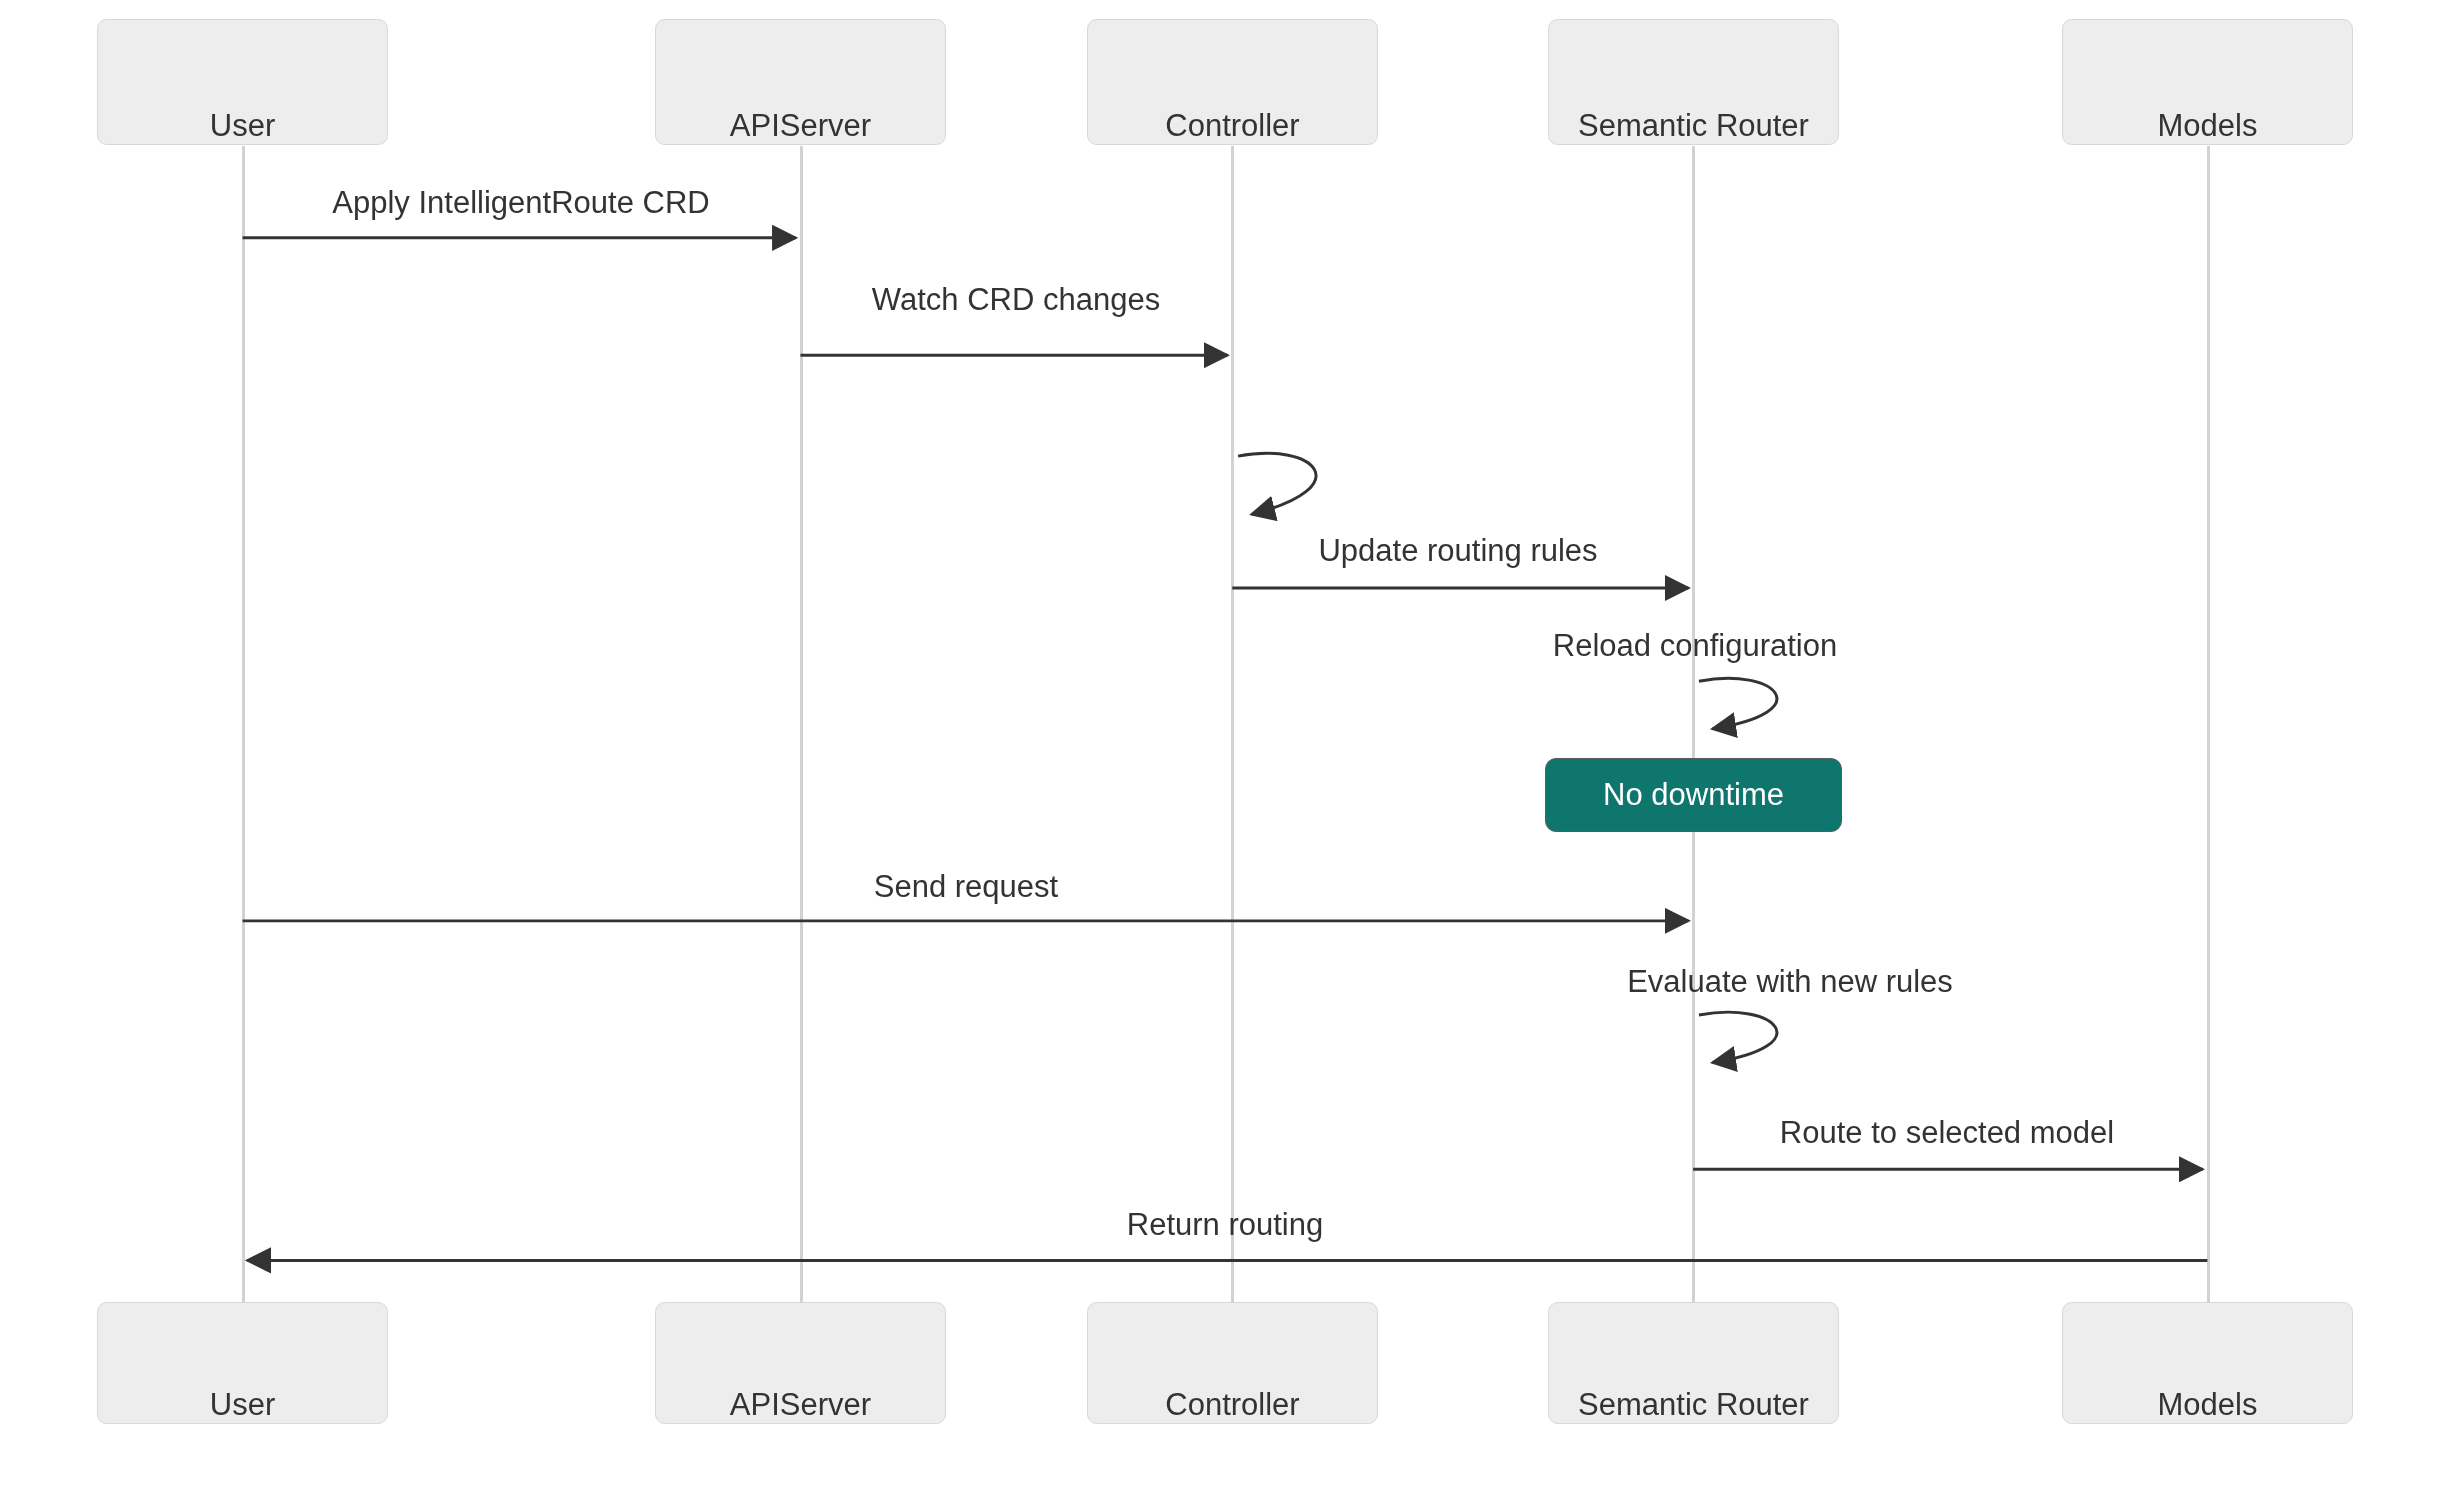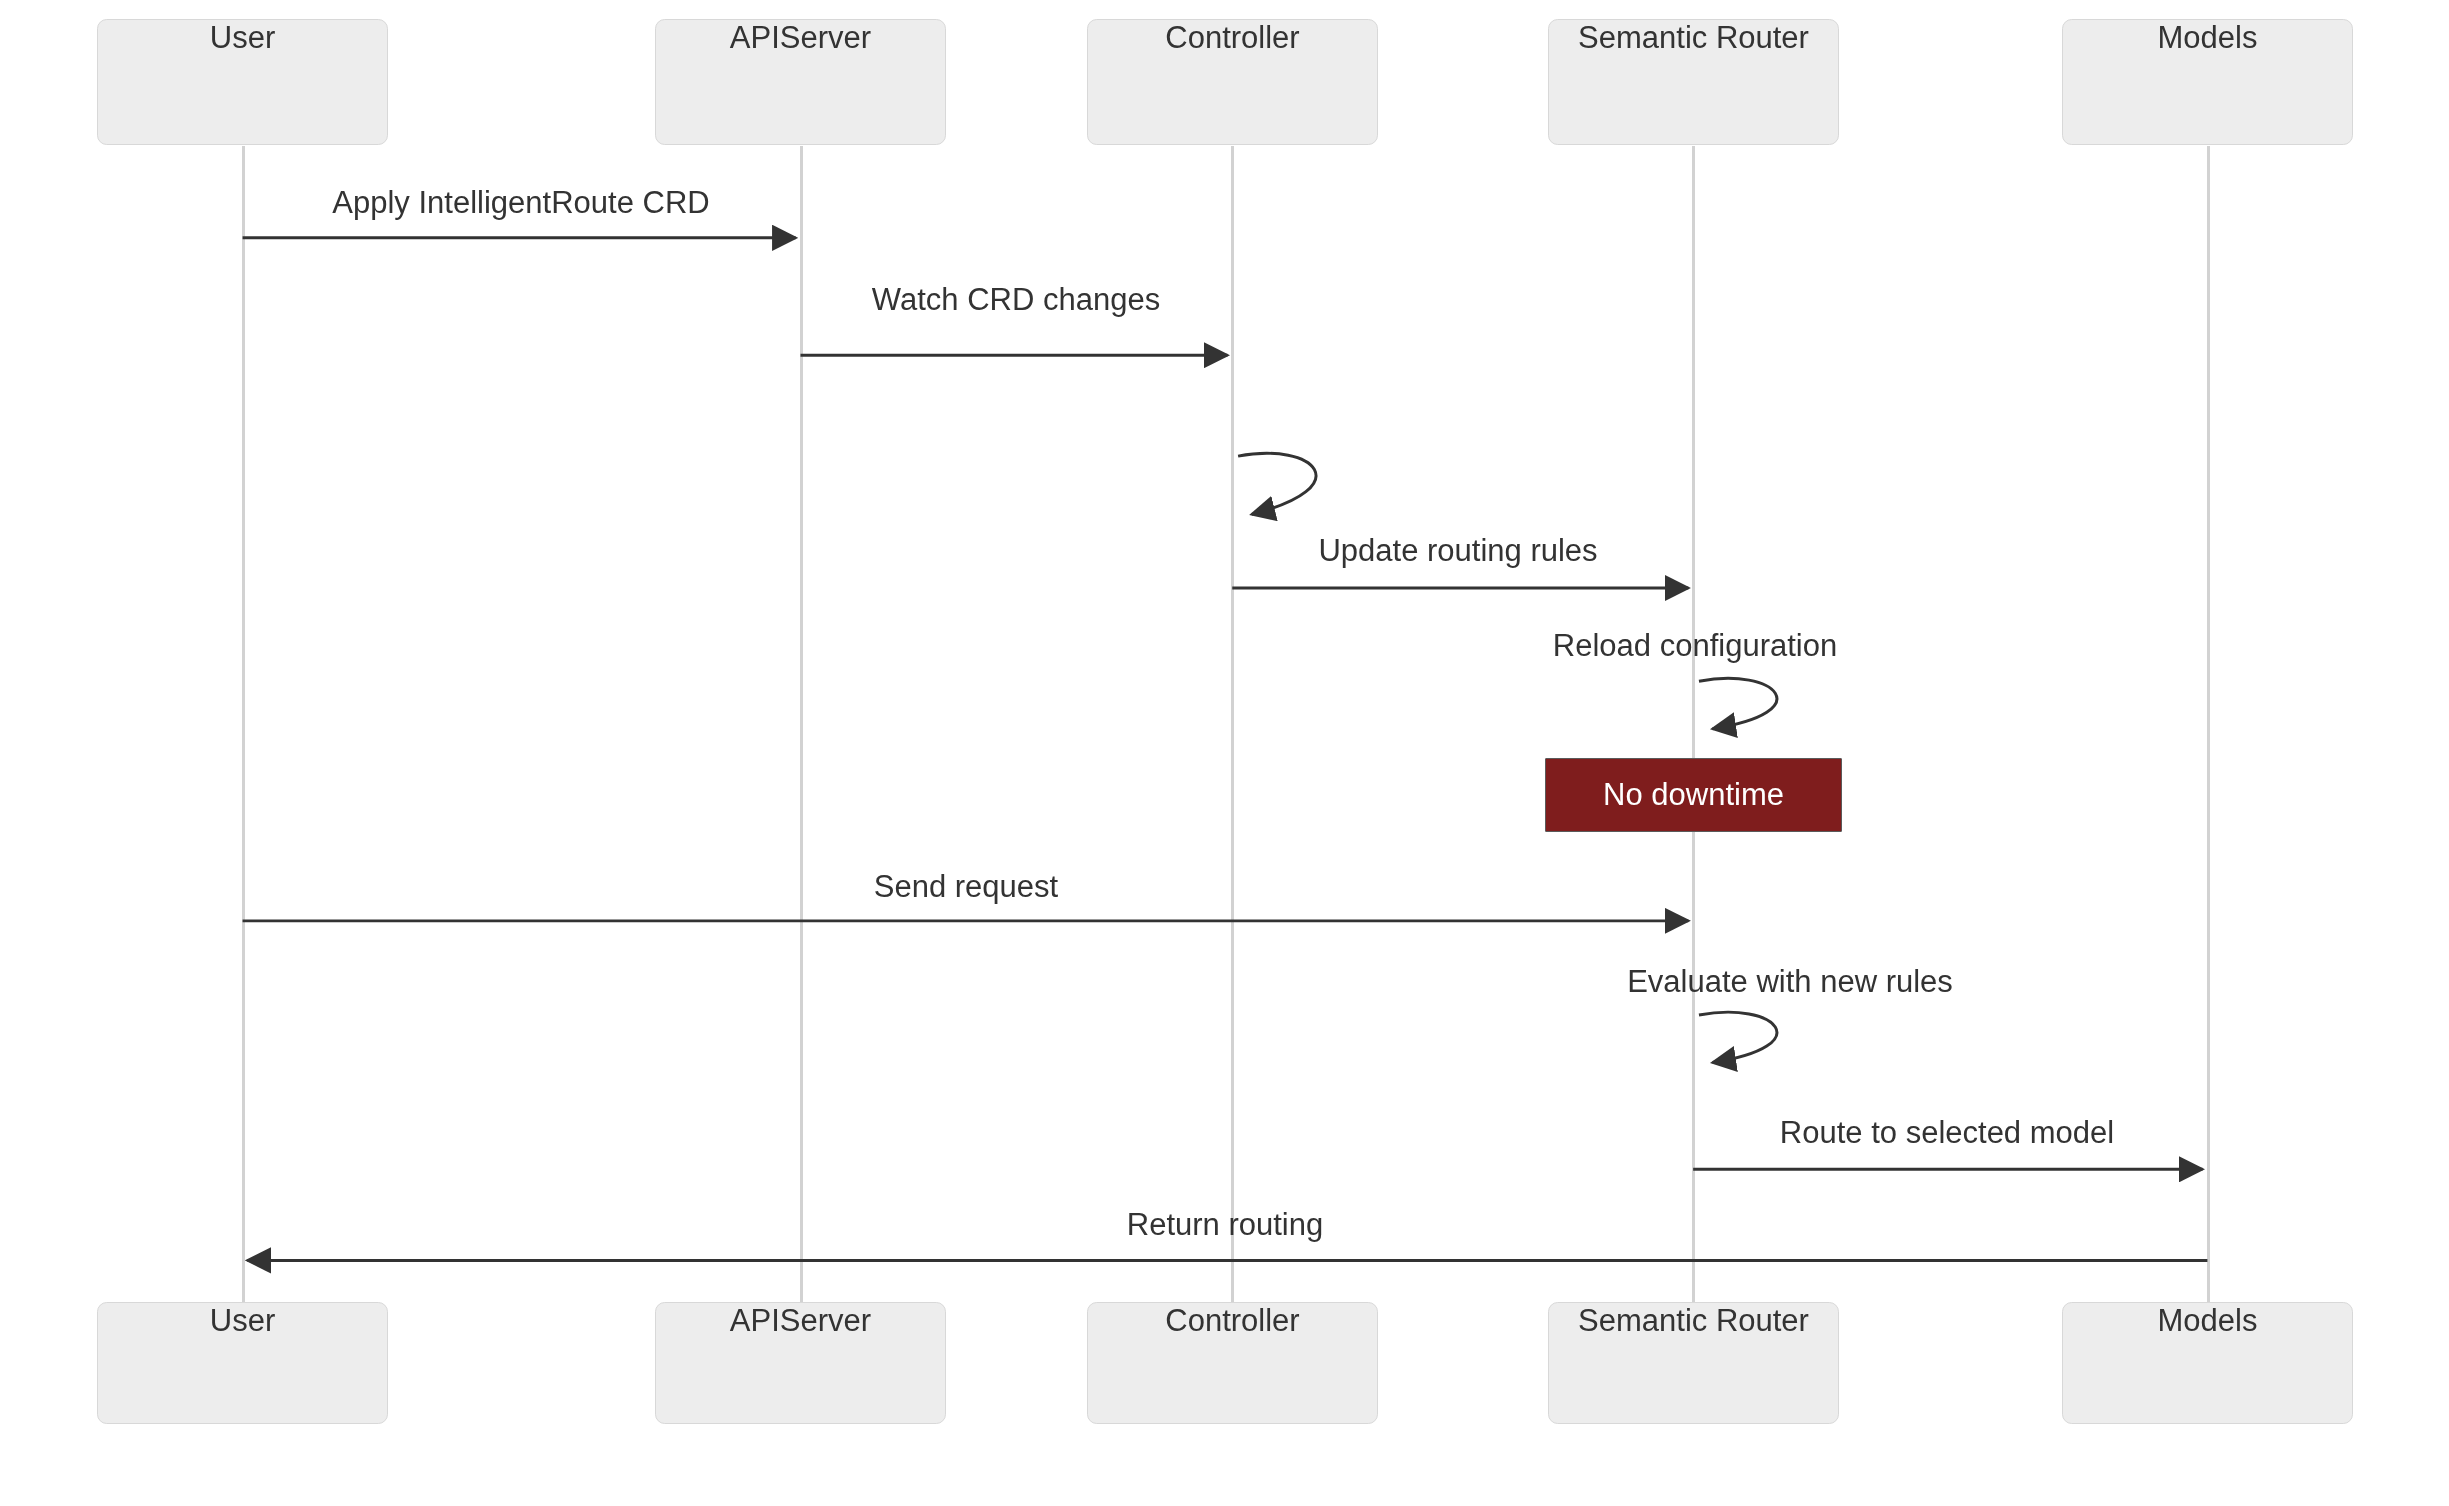--- a/index.html
+++ b/index.html
@@ -13,21 +13,21 @@
     overflow: hidden;
   }
   .actor-box {
     position: absolute;
     width: 291px;
     box-sizing: border-box;
     background: #ededed;
     border: 1.9px solid #d8d8d8;
     border-radius: 9.7px;
     display: flex;
-    align-items: flex-start;
+    align-items: flex-end;
     justify-content: center;
     font-size: 31px;
     color: #333333;
   }
   .actor-box.top    { top: 19.4px;   height: 126px; }
   .actor-box.bottom { top: 1302px; height: 122px; }
   .lifeline {
     position: absolute;
     top: 146px;
     width: 2.9px;
@@ -41,23 +41,23 @@
     font-size: 31px;
     color: #333333;
   }
   .note-box {
     position: absolute;
     left: 1545px;
     top: 758px;
     width: 297px;
     height: 74px;
     box-sizing: border-box;
-    background: #7f1d1d;
+    background: #0f766e;
     border: 1.9px solid #5a5a5a;
-    border-radius: 1px;
+    border-radius: 11px;
     display: flex;
     align-items: center;
     justify-content: center;
     font-size: 31px;
     color: #ffffff;
   }
   svg.wires { position: absolute; left: 0; top: 0; }
 </style>
 </head>
 <body>

